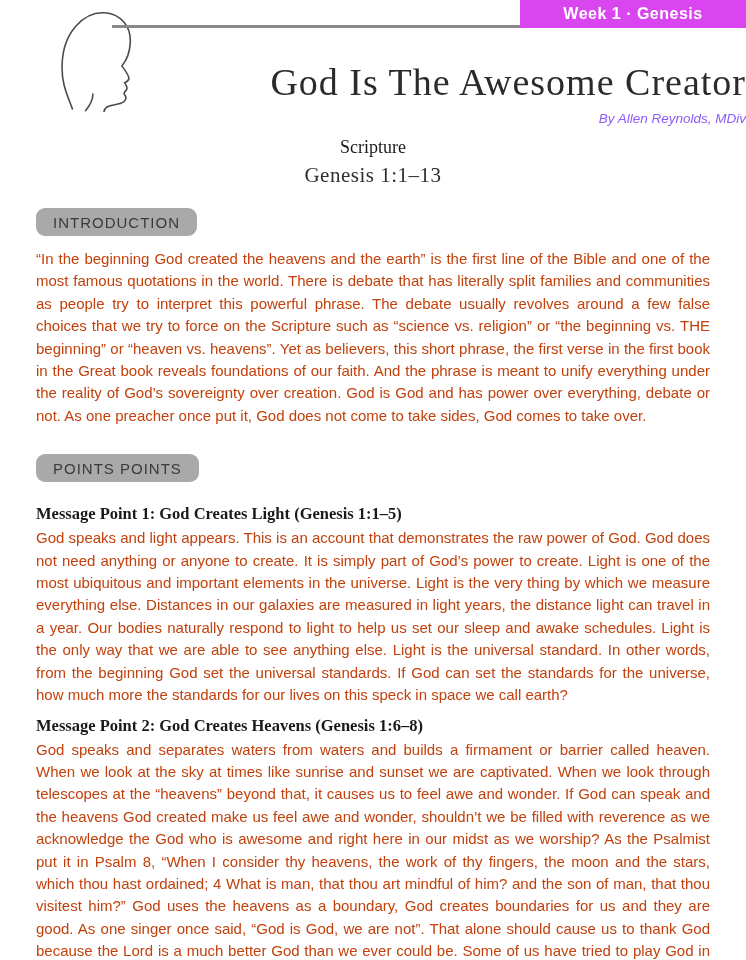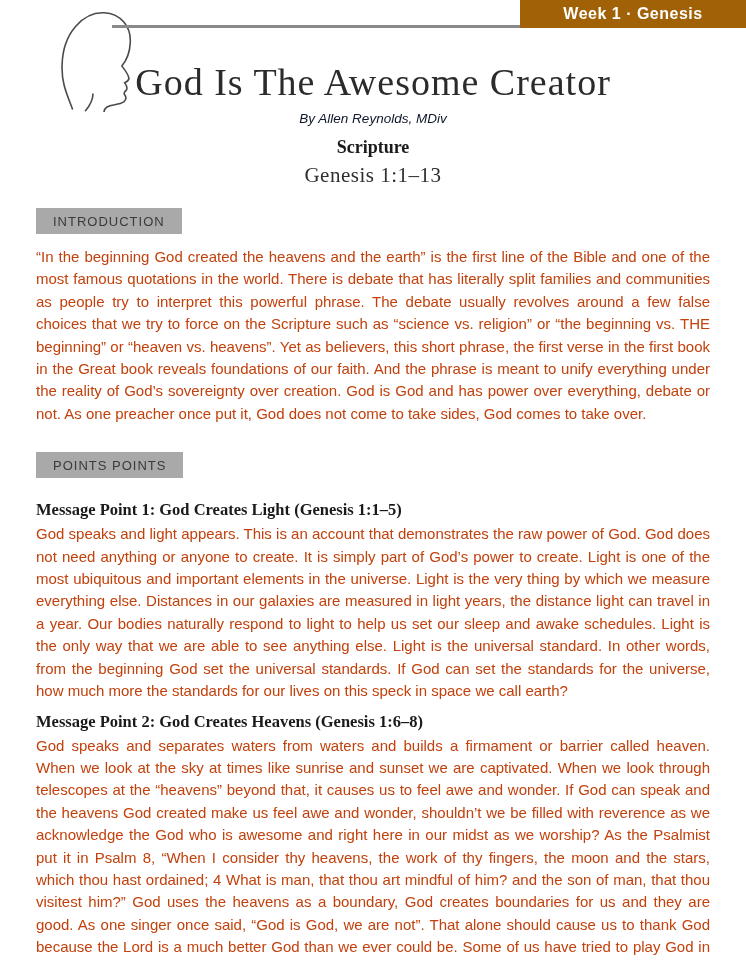--- a/index.html
+++ b/index.html
@@ -13,21 +13,21 @@
   }
   .page { position: relative; width: 746px; height: 960px; }
 
   
   .header { position: relative; height: 192px; }
 
   .week-badge {
     position: absolute;
     top: 0; right: 0;
     width: 226px; height: 28px;
-    background: #a16207;
+    background: #d946ef;
     color: #ffffff;
     font-size: 16px;
     font-weight: bold;
     letter-spacing: 0.5px;
     display: flex;
     align-items: center;
     justify-content: center;
   }
   .header-rule {
     position: absolute;
@@ -40,63 +40,63 @@
   .logo {
     position: absolute;
     top: 4px;
     left: 50px;
     width: 84px;
     height: 108px;
   }
   .doc-title {
     margin: 0;
     padding-top: 60px;
-    text-align: center;
+    text-align: right;
     font-family: "Liberation Serif", serif;
     font-weight: 400;
     font-size: 38px;
     letter-spacing: 1px;
     color: #2b2b2b;
   }
   .byline {
     margin-top: 7px;
-    text-align: center;
+    text-align: right;
     font-style: italic;
     font-size: 13.5px;
-    color: #0f172a;
+    color: #8b5cf6;
   }
   .scripture-heading {
     margin-top: 11px;
     text-align: center;
     font-family: "Liberation Serif", serif;
-    font-weight: bold;
+    font-weight: normal;
     font-size: 18px;
     color: #1a1a1a;
   }
   .scripture-ref {
     margin-top: 5px;
     text-align: center;
     font-family: "Liberation Serif", serif;
     font-size: 21px;
     letter-spacing: 0.5px;
     color: #2f2f2f;
   }
 
   
   .content { padding: 0 36px; }
 
   .tab {
     display: inline-block;
     background: #a9a9a9;
     color: #3a3a3a;
-    font-size: 13px;
+    font-size: 15px;
     line-height: 1;
     letter-spacing: 1px;
     padding: 7px 17px 6px 17px;
-    border-radius: 0;
+    border-radius: 9px;
   }
   .intro-tab { margin: 16px 0 12px 0; }
   .mp-tab { margin: 27px 0 13px 0; }
 
   .body-text {
     margin: 0;
     font-size: 15px;
     line-height: 22.4px;
     text-align: justify;
     color: #c2410c;

